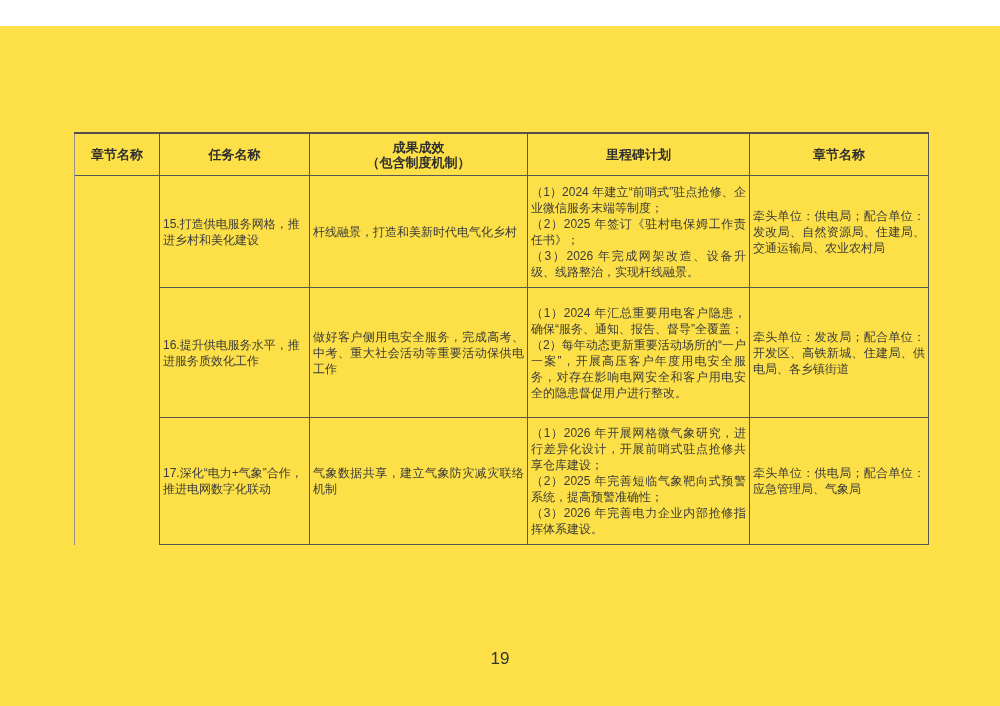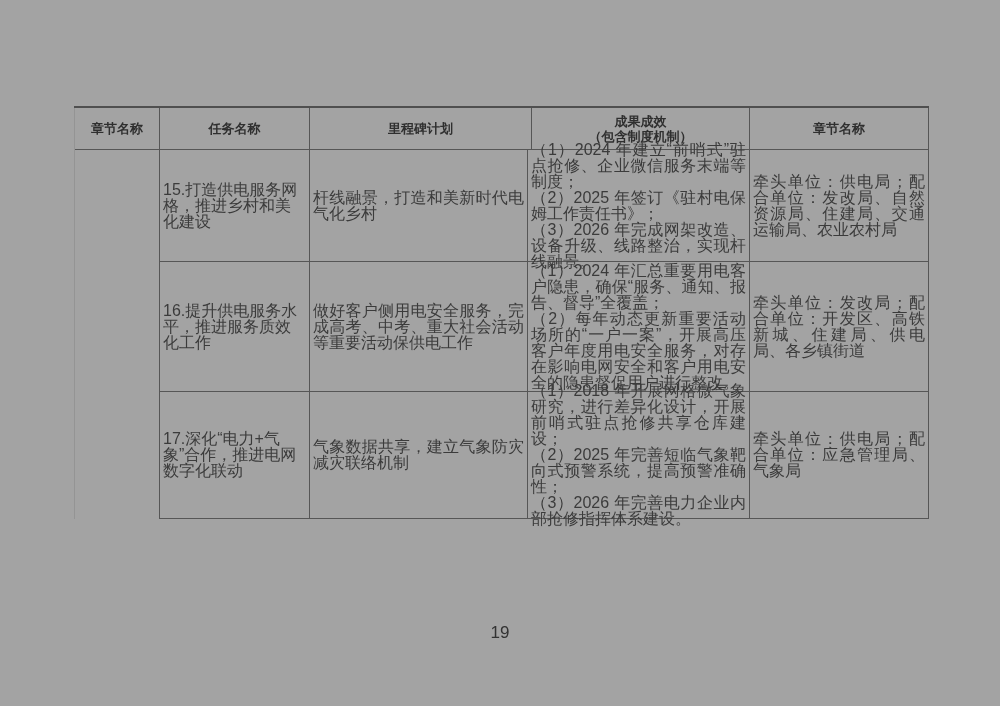--- a/index.html
+++ b/index.html
@@ -10,21 +10,22 @@
   body {
     width: 1000px;
     height: 706px;
     position: relative;
     font-family: "Liberation Sans", sans-serif;
     color: #3b3b3b;
   }
   .doc-page {
     position: absolute;
     inset: 0;
-    background: #a3a3a3;
+    background: #fde047;
+    margin-top: 26px;
   }
   .doc-table {
     position: absolute;
     left: 74px;
     top: 106px;
     width: 855px;
     display: flex;
     flex-direction: row;
     border-top: 2px solid #4f4f4f;
     box-sizing: border-box;
@@ -45,21 +46,21 @@
   .row {
     display: flex;
     flex-direction: row;
   }
   .cell {
     box-sizing: border-box;
     padding: 2px 3px;
     display: flex;
     flex-direction: column;
     justify-content: center;
-    font-size: 16px;
+    font-size: 12px;
     line-height: 16px;
   }
   .cell.bordered {
     border-right: 1.5px solid #565656;
     border-bottom: 1.5px solid #565656;
   }
   .header-cell {
     font-weight: bold;
     font-size: 13px;
     line-height: 15px;
@@ -108,26 +109,26 @@
         <span>章节名称</span>
       </div>
     </div>
 
     <div class="col-rest">
 
       <div class="row h-header">
         <div class="cell bordered header-cell w-task">
           <span>任务名称</span>
         </div>
-        <div class="cell bordered header-cell w-milestone">
-          <span>里程碑计划</span>
-        </div>
         <div class="cell bordered header-cell w-outcome">
           <span>成果成效</span>
           <span>（包含制度机制）</span>
+        </div>
+        <div class="cell bordered header-cell w-milestone">
+          <span>里程碑计划</span>
         </div>
         <div class="cell bordered header-cell w-dept">
           <span>章节名称</span>
         </div>
       </div>
 
       <div class="row h-row15">
         <div class="cell bordered w-task">
           <span>15.打造供电服务网格，推进乡村和美化建设</span>
         </div>
@@ -161,21 +162,21 @@
       </div>
 
       <div class="row h-row17">
         <div class="cell bordered w-task">
           <span>17.深化“电力+气象”合作，推进电网数字化联动</span>
         </div>
         <div class="cell bordered w-outcome txt-justify">
           <span>气象数据共享，建立气象防灾减灾联络机制</span>
         </div>
         <div class="cell bordered w-milestone">
-          <div class="milestone-item">（1）2018 年开展网格微气象研究，进行差异化设计，开展前哨式驻点抢修共享仓库建设；</div>
+          <div class="milestone-item">（1）2026 年开展网格微气象研究，进行差异化设计，开展前哨式驻点抢修共享仓库建设；</div>
           <div class="milestone-item">（2）2025 年完善短临气象靶向式预警系统，提高预警准确性；</div>
           <div class="milestone-item">（3）2026 年完善电力企业内部抢修指挥体系建设。</div>
         </div>
         <div class="cell bordered w-dept txt-justify">
           <span>牵头单位：供电局；配合单位：应急管理局、气象局</span>
         </div>
       </div>
 
     </div>
   </div>

